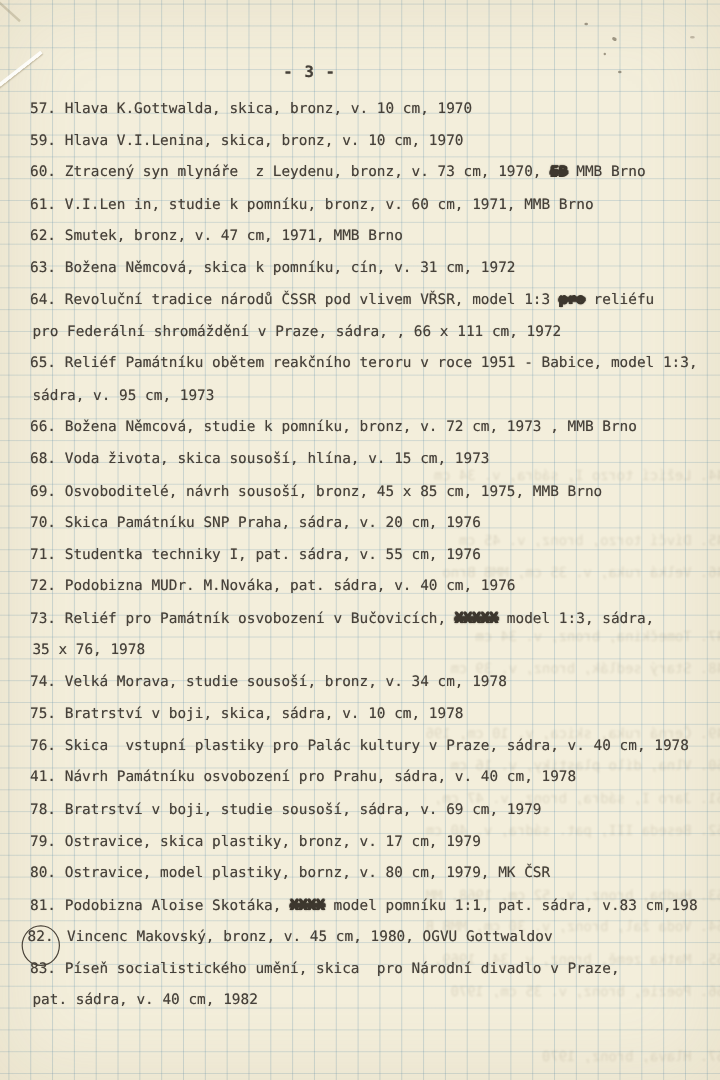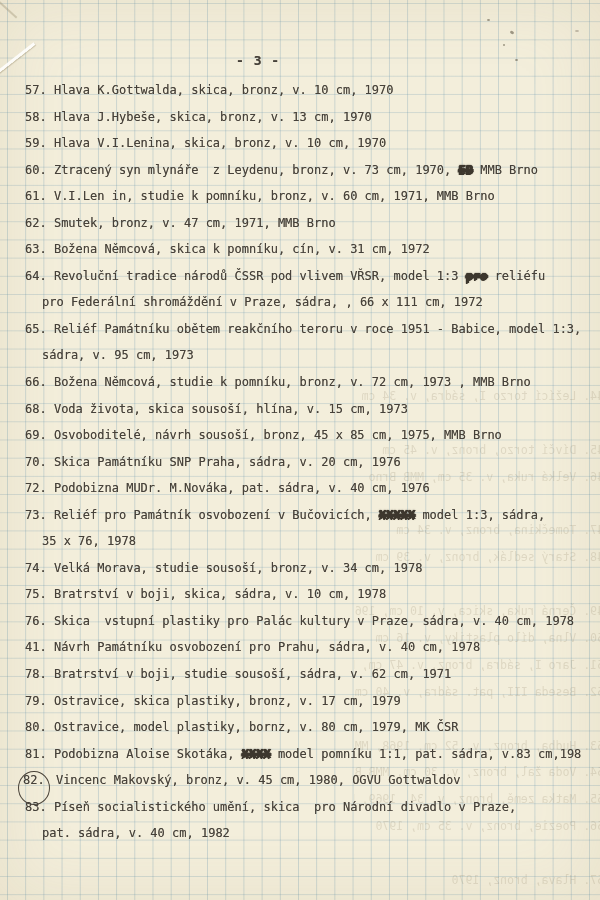--- a/index.html
+++ b/index.html
@@ -33,21 +33,21 @@
   .entries {
     position: absolute;
     top: 77px; left: 25px;
     width: 490px;
     font-size: 12px;
     line-height: 26.55px;
     color: #46413a;
     text-shadow: 0 0 0.6px rgba(60,52,40,0.5);
   }
   .line { white-space: pre; }
-  .line.cont { padding-left: 17px; }
+  .line.cont { padding-left: 2px; }
   .num { display: inline; }
   .num.circled {
     border: 1.6px solid #4b443a;
     border-radius: 50%;
     padding: 1px 4px 17px 4px;
     margin-left: -7px;
     margin-right: -1px;
   }
   .blot {
     color: #3d372e;
@@ -108,23 +108,20 @@
 
   <div class="bleed"><div class="line">44. Ležící torzo I, sádra, v. 34 cm</div><div class="line"> </div><div class="line">45. Dívčí torzo, bronz, v. 45 cm</div><div class="line">46. Velká ruka, v. 35 cm, MMB Brno</div><div class="line"> </div><div class="line">47. Tomečkina, bronz, v. 34 cm</div><div class="line">48. Starý sedlák, bronz, v. 39 cm</div><div class="line"> </div><div class="line">49. Černá ruka, skica, v. 10 cm, 1967</div><div class="line">50. Vlna, dílo plastiky, v. 16 cm</div><div class="line">51. Jaro I, sádra, bronz, v. 47 cm, MMB Brno</div><div class="line">52. Beseda III, pat. sádra, v. 40 cm</div><div class="line"> </div><div class="line">53. Hudba, bronz, v. 52 cm, 1968, MMB Brno</div><div class="line">54. Voda žal, bronz, v. 30 cm, MMB Brno</div><div class="line">55. Matka země, bronz, v. 34, 1969, MMB Brno</div><div class="line">56. Poezie, bronz, v. 35 cm, 1970</div><div class="line"> </div><div class="line">57. Hlava, bronz, 1970</div></div>
 
   <div class="page-number">- 3 -</div>
 
   <div class="entries">
       <div class="entry">
         <div class="line"><span class="num">57.</span> <span>Hlava K.Gottwalda, skica, bronz, v. 10 cm, 1970</span></div>
       </div>
       <div class="entry">
-        <div class="line"><span class="num">58.</span> <span>Hlava J.Hybeše, skica, bronz, v. 13 cm, 1970</span></div>
-      </div>
-      <div class="entry">
         <div class="line"><span class="num">59.</span> <span>Hlava V.I.Lenina, skica, bronz, v. 10 cm, 1970</span></div>
       </div>
       <div class="entry">
         <div class="line"><span class="num">60.</span> <span>Ztracený syn mlynáře  z Leydenu, bronz, v. 73 cm, 1970, </span><span class="blot">EB</span><span> MMB Brno</span></div>
       </div>
       <div class="entry">
         <div class="line"><span class="num">61.</span> <span>V.I.Len in, studie k pomníku, bronz, v. 60 cm, 1971, MMB Brno</span></div>
       </div>
       <div class="entry">
         <div class="line"><span class="num">62.</span> <span>Smutek, bronz, v. 47 cm, 1971, MMB Brno</span></div>
@@ -146,40 +143,43 @@
       <div class="entry">
         <div class="line"><span class="num">68.</span> <span>Voda života, skica sousoší, hlína, v. 15 cm, 1973</span></div>
       </div>
       <div class="entry">
         <div class="line"><span class="num">69.</span> <span>Osvoboditelé, návrh sousoší, bronz, 45 x 85 cm, 1975, MMB Brno</span></div>
       </div>
       <div class="entry">
         <div class="line"><span class="num">70.</span> <span>Skica Památníku SNP Praha, sádra, v. 20 cm, 1976</span></div>
       </div>
       <div class="entry">
+        <div class="line"><span class="num">71.</span> <span>Studentka techniky I, pat. sádra, v. 55 cm, 1976</span></div>
+      </div>
+      <div class="entry">
         <div class="line"><span class="num">72.</span> <span>Podobizna MUDr. M.Nováka, pat. sádra, v. 40 cm, 1976</span></div>
       </div>
       <div class="entry">
         <div class="line"><span class="num">73.</span> <span>Reliéf pro Památník osvobození v Bučovicích, </span><span class="blot">XXXXX</span><span> model 1:3, sádra,</span></div>
         <div class="line cont"><span>35 x 76, 1978</span></div>
       </div>
       <div class="entry">
         <div class="line"><span class="num">74.</span> <span>Velká Morava, studie sousoší, bronz, v. 34 cm, 1978</span></div>
       </div>
       <div class="entry">
         <div class="line"><span class="num">75.</span> <span>Bratrství v boji, skica, sádra, v. 10 cm, 1978</span></div>
       </div>
       <div class="entry">
         <div class="line"><span class="num">76.</span> <span>Skica  vstupní plastiky pro Palác kultury v Praze, sádra, v. 40 cm, 1978</span></div>
       </div>
       <div class="entry">
         <div class="line"><span class="num">41.</span> <span>Návrh Památníku osvobození pro Prahu, sádra, v. 40 cm, 1978</span></div>
       </div>
       <div class="entry">
-        <div class="line"><span class="num">78.</span> <span>Bratrství v boji, studie sousoší, sádra, v. 62 cm, 1971</span></div>
+        <div class="line"><span class="num">78.</span> <span>Bratrství v boji, studie sousoší, sádra, v. 69 cm, 1979</span></div>
       </div>
       <div class="entry">
         <div class="line"><span class="num">79.</span> <span>Ostravice, skica plastiky, bronz, v. 17 cm, 1979</span></div>
       </div>
       <div class="entry">
         <div class="line"><span class="num">80.</span> <span>Ostravice, model plastiky, bornz, v. 80 cm, 1979, MK ČSR</span></div>
       </div>
       <div class="entry">
         <div class="line"><span class="num">81.</span> <span>Podobizna Aloise Skotáka, </span><span class="blot">XXXX</span><span> model pomníku 1:1, pat. sádra, v.83 cm,198</span></div>
       </div>

